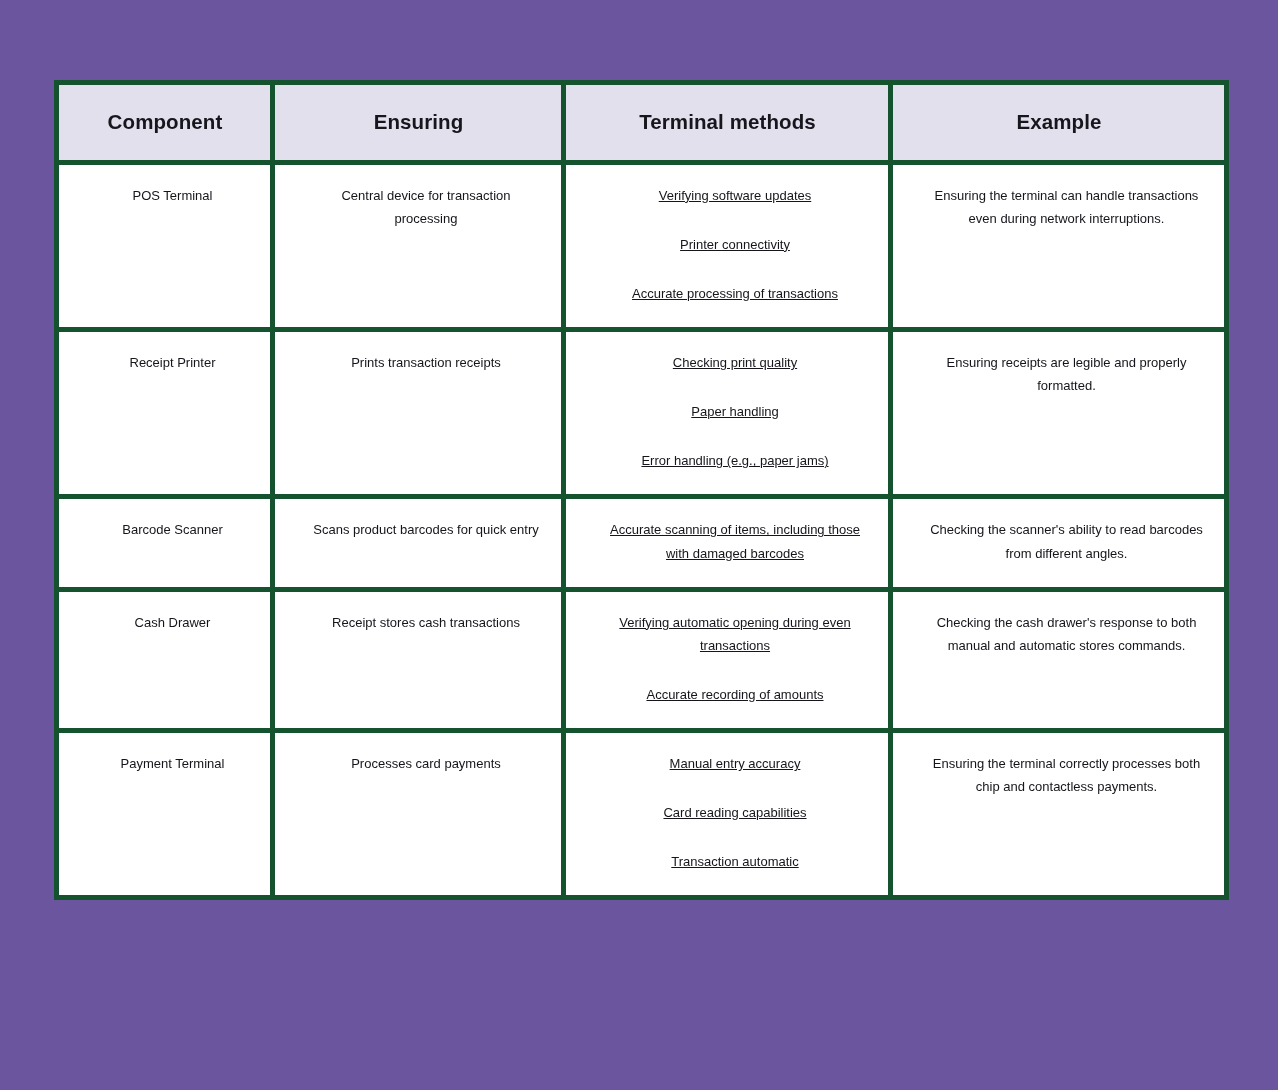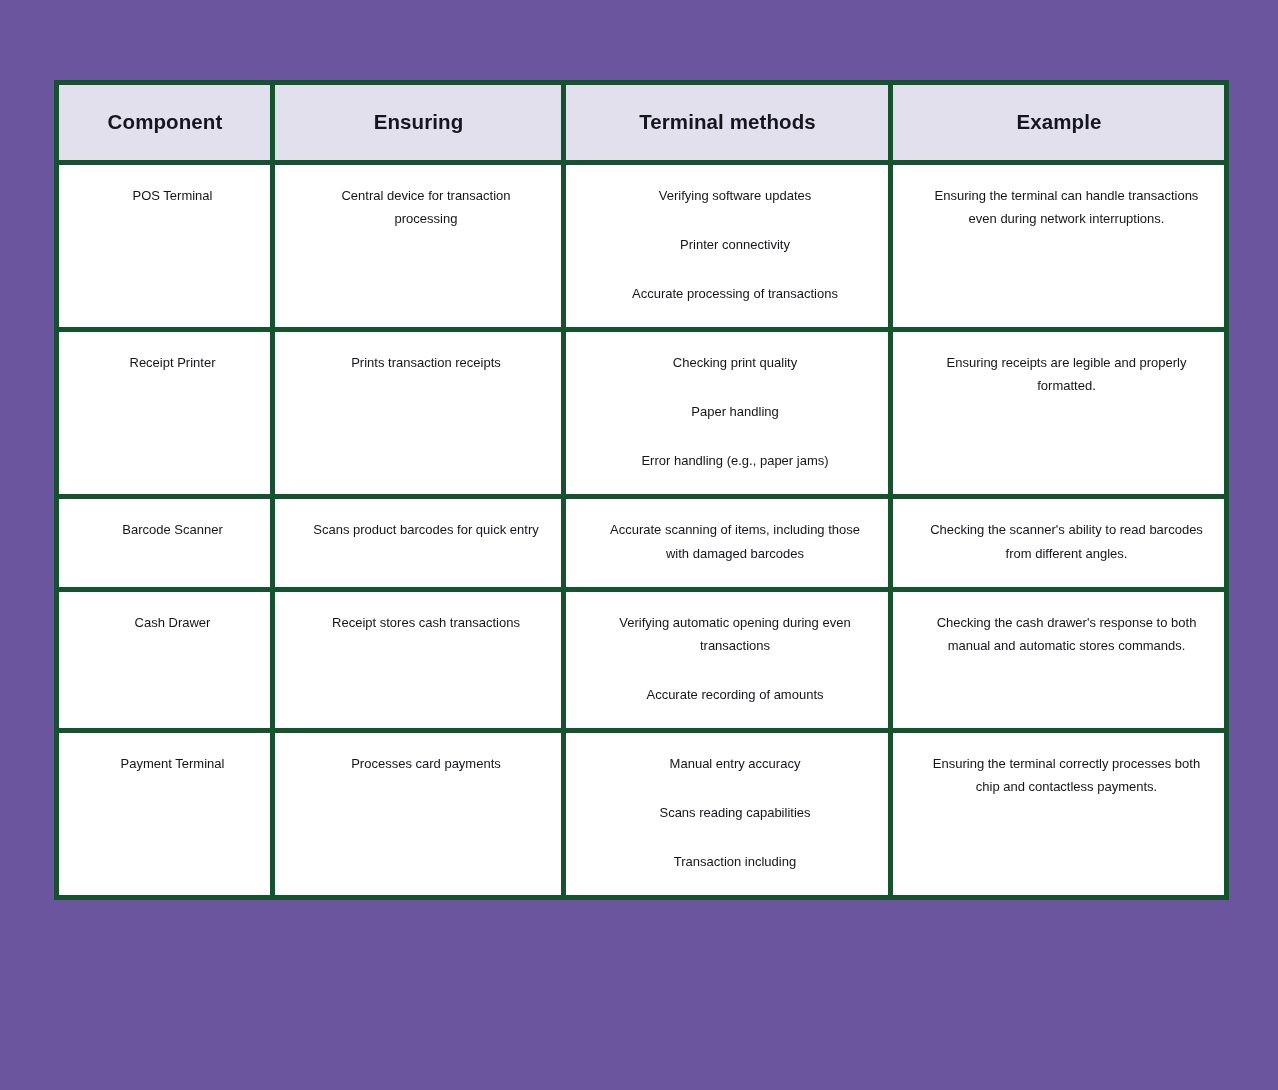--- a/index.html
+++ b/index.html
@@ -63,20 +63,21 @@
     padding-left: 21px;
   }
   .cell-text {
     margin: 0;
     white-space: pre-line;
   }
   .method-list {
     margin: 0;
     padding: 0;
     list-style: none;
+    text-decoration: underline;
   }
   .method-list li {
     margin: 0 0 26px 0;
     padding: 0;
     line-height: 1.78;
   }
   .method-list li:last-child {
     margin-bottom: 0;
   }
 </style>
@@ -177,22 +178,22 @@
         <tr>
           <td class="cell-component">
             <p class="cell-text">Payment Terminal</p>
           </td>
           <td>
             <p class="cell-text">Processes card payments</p>
           </td>
           <td>
             <ul class="method-list">
               <li>Manual entry accuracy</li>
-              <li>Scans reading capabilities</li>
-              <li>Transaction including</li>
+              <li>Card reading capabilities</li>
+              <li>Transaction automatic</li>
             </ul>
           </td>
           <td>
             <p class="cell-text">Ensuring the terminal correctly processes both chip and contactless payments.</p>
           </td>
         </tr>
       </tbody>
     </table>
   </div>
 </div>

